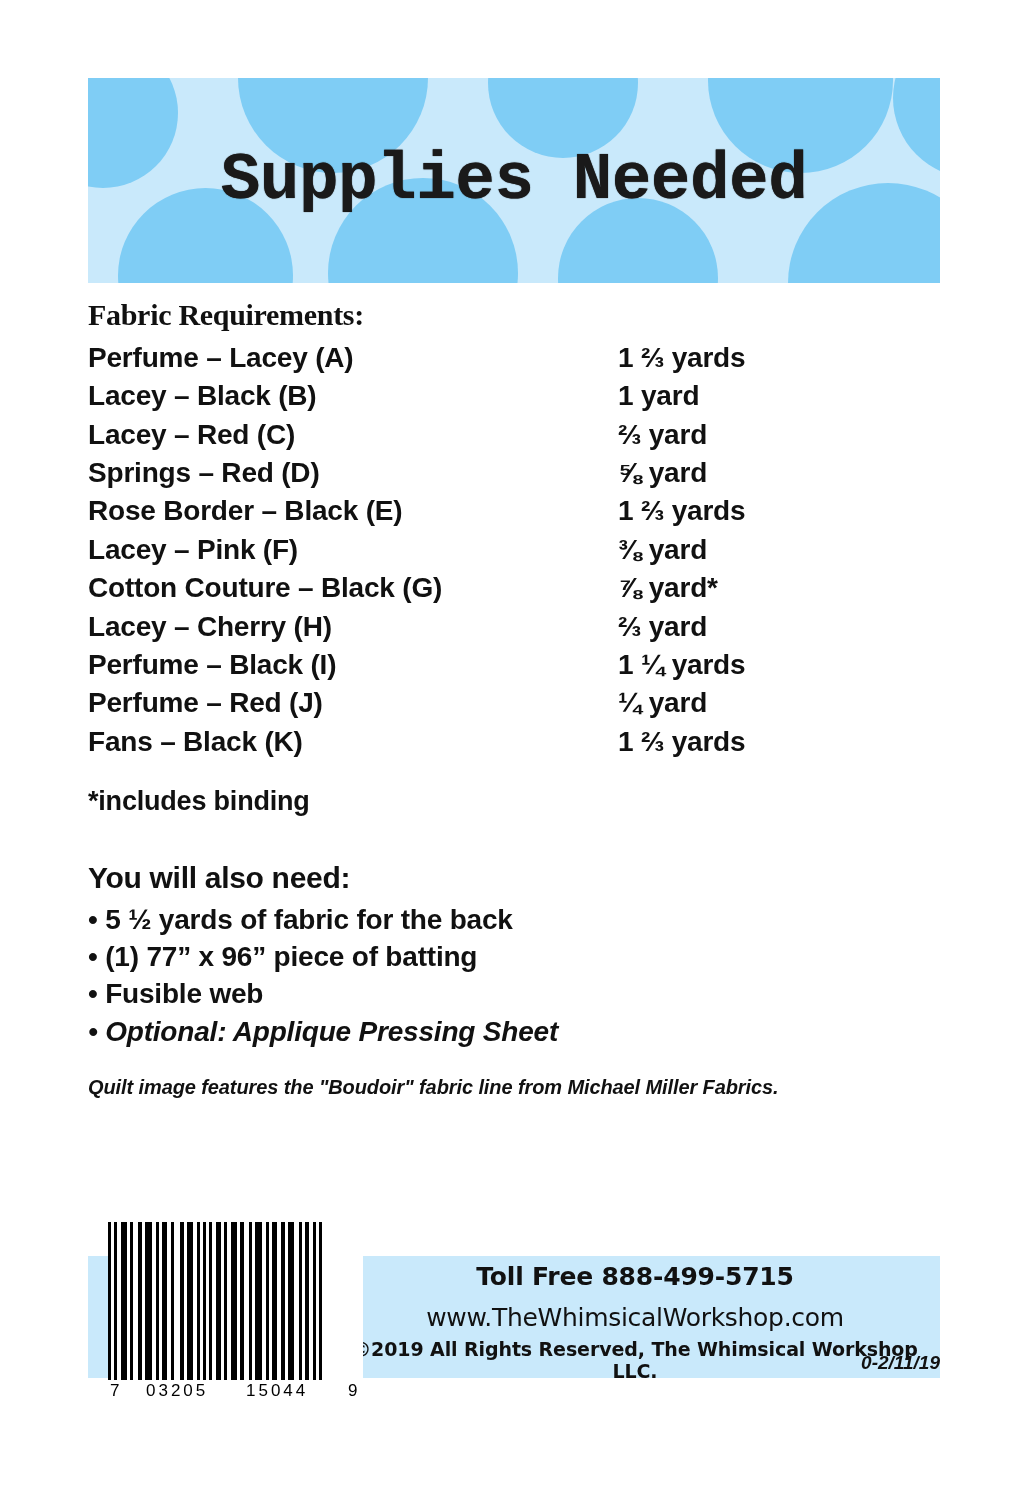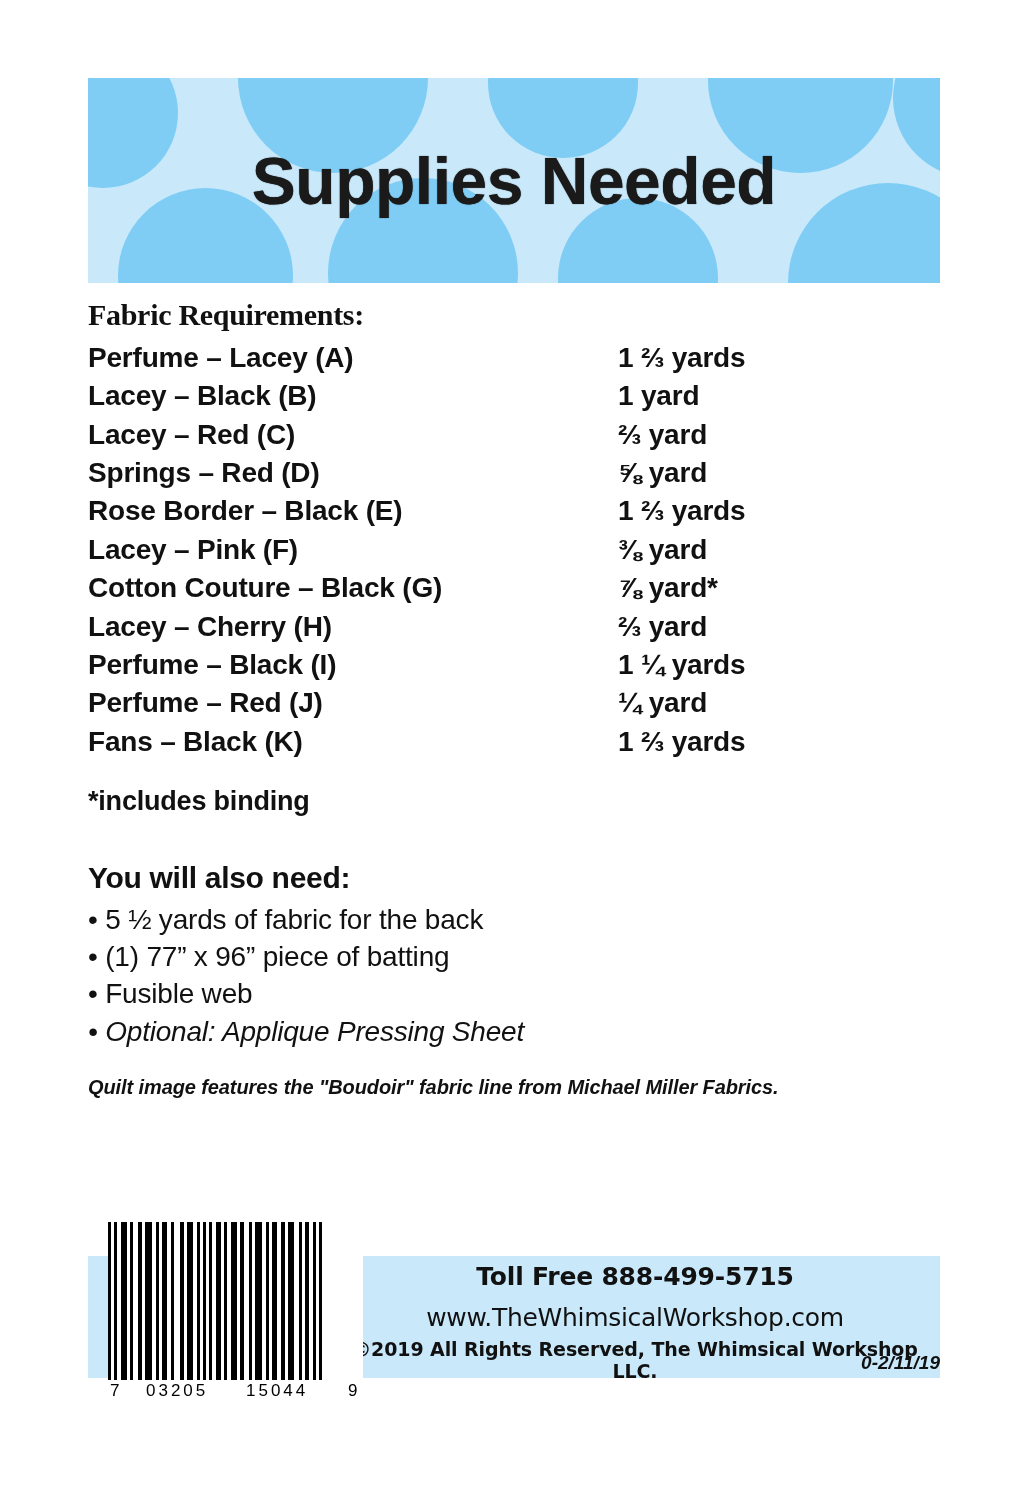--- a/index.html
+++ b/index.html
@@ -33,21 +33,21 @@
   }
   .banner-title {
     position: absolute;
     left: 0;
     top: 0;
     width: 852px;
     height: 205px;
     display: flex;
     align-items: center;
     justify-content: center;
-    font-family: Liberation Sans, sans-serif;
+    font-family: Liberation Mono, monospace;
     font-weight: bold;
     font-size: 66px;
     letter-spacing: -0.5px;
     color: #1a1a1a;
     z-index: 5;
     text-shadow: 0 0 1px #1a1a1a;
   }
 
   
   .content {
@@ -91,21 +91,21 @@
   .also-head {
     font-family: "Liberation Sans", sans-serif;
     font-weight: bold;
     font-size: 30px;
     color: #111;
     margin: 44px 0 6px 0;
     letter-spacing: -0.3px;
   }
   .bullet {
     font-size: 28px;
-    font-weight: normal;
+    font-weight: bold;
     color: #111;
     letter-spacing: -0.2px;
     padding: 3px 0 2px 0;
     line-height: 1.15;
   }
   .bullet.italic { font-style: italic; }
 
   .credit {
     font-size: 20px;
     font-style: italic;

